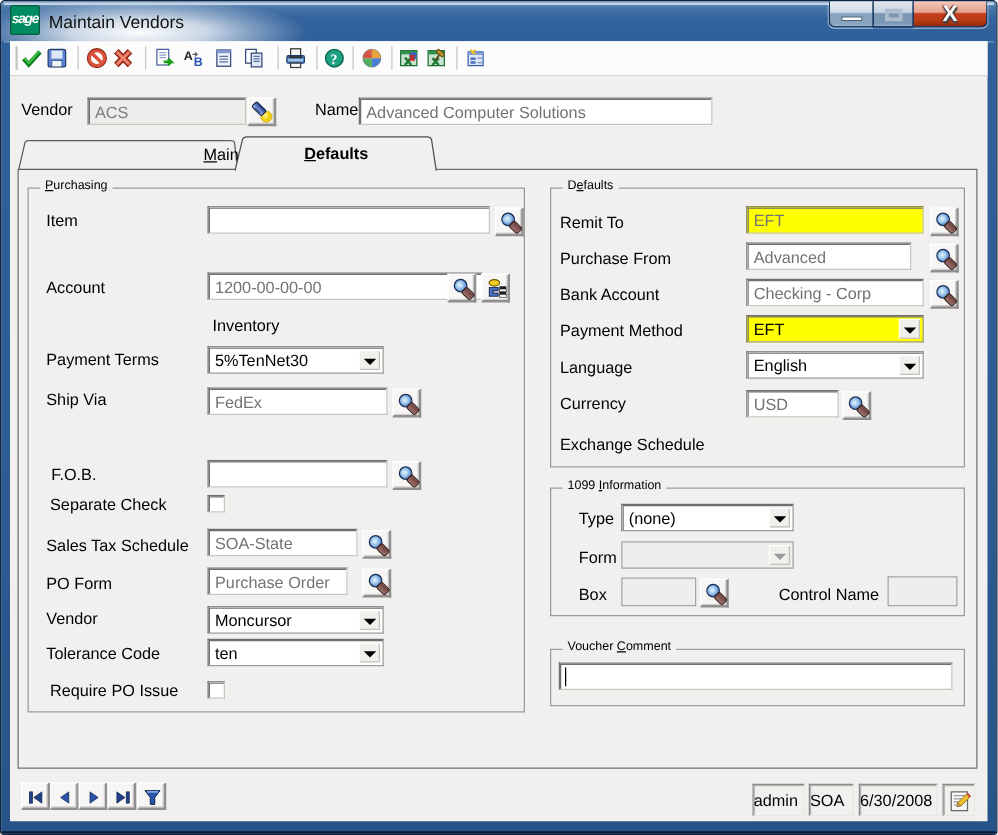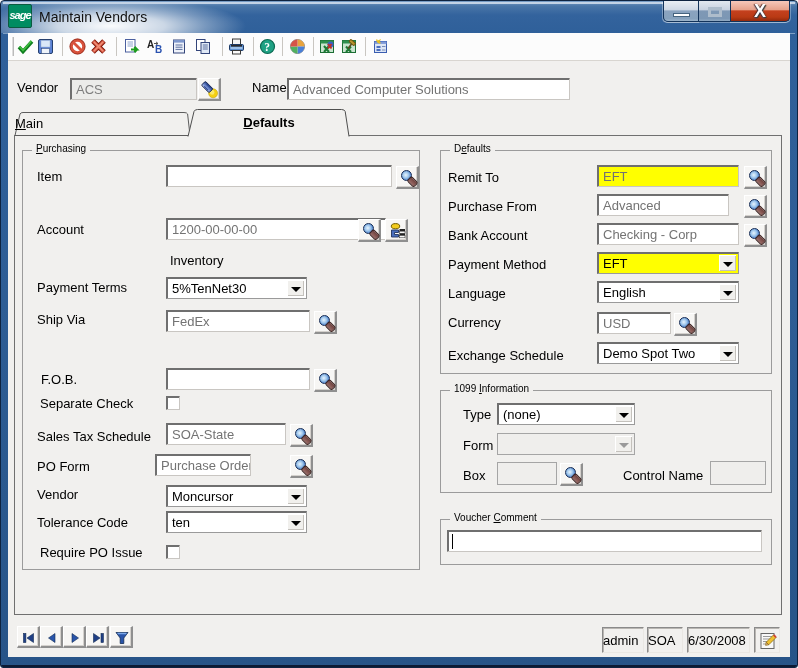--- a/index.html
+++ b/index.html
@@ -181,21 +181,21 @@
         </svg>
       </div>
     <div class="ab lbl" style="left:244px;top:47px">Name</div>
     <div class="ab tb" style="left:279px;top:45px;width:283px;height:22px">Advanced Computer Solutions</div>
 
     <svg class="ab" style="left:6px;top:71px;z-index:3" width="350" height="35">
       <path d="M1 31.5 L6 10 Q6.7 8.5 9 8.5 L170 8.5 Q173 8.5 173.6 10 L176 31.5 Z" fill="#f1f0ee" stroke="#5c5c5c"></path>
       <path d="M174 33.5 L174 31 L180 7.5 Q180.8 5.5 183.5 5.5 L327.5 5.5 Q330.5 5.5 331.2 7.5 L335 31 L335 33.5 Z" fill="#f1f0ee"></path>
       <path d="M174 32.5 L180 7.5 Q180.8 5.5 183.5 5.5 L327.5 5.5 Q330.5 5.5 331.2 7.5 L335 32.5" fill="none" stroke="#4e4e4e"></path>
     </svg>
-    <div class="ab" style="left:7px;top:83px;width:176px;text-align:left;font-size:13px;z-index:4"><u>M</u>ain</div>
+    <div class="ab" style="left:7px;top:83px;width:176px;text-align:right;font-size:13px;z-index:4"><u>M</u>ain</div>
     <div class="ab" style="left:180px;top:82px;width:162px;text-align:center;font-size:13px;font-weight:bold;z-index:4"><u>D</u>efaults</div>
     <div class="ab" id="panel">
 
       <div class="ab grp" style="left:7px;top:14px;width:398px;height:420px">
         <div class="glab"><u>P</u>urchasing</div>
       </div>
       <div class="ab lbl" style="left:22px;top:33px">Item</div>
       <div class="ab tb" style="left:151px;top:29px;width:226px;height:22px"></div>
       <div class="mag magx" style="left:381px;top:30px"></div>
       <div class="ab lbl" style="left:22px;top:86px">Account</div>
@@ -221,21 +221,21 @@
       <div class="mag magx" style="left:299px;top:175px"></div>
       <div class="ab lbl" style="left:26px;top:236px">F.O.B.</div>
       <div class="ab tb" style="left:151px;top:232px;width:144px;height:22px"></div>
       <div class="mag magx" style="left:299px;top:233px"></div>
       <div class="ab lbl" style="left:25px;top:260px">Separate Check</div>
       <div class="ab chk" style="left:151px;top:260px"></div>
       <div class="ab lbl" style="left:22px;top:293px">Sales Tax Schedule</div>
       <div class="ab tb" style="left:151px;top:287px;width:120px;height:22px">SOA-State</div>
       <div class="mag magx" style="left:275px;top:288px"></div>
       <div class="ab lbl" style="left:22px;top:323px">PO Form</div>
-      <div class="ab tb" style="left:140px;top:318px;width:96px;height:22px">Purchase Order</div>
+      <div class="ab tb" style="left:151px;top:318px;width:112px;height:22px">Purchase Order</div>
       <div class="mag magx" style="left:275px;top:319px"></div>
       <div class="ab lbl" style="left:22px;top:351px">Vendor</div>
       <div class="ab dd" style="left:151px;top:349px;width:141px;height:22px">Moncursor<span class="da"></span></div>
       <div class="ab lbl" style="left:22px;top:379px">Tolerance Code</div>
       <div class="ab dd" style="left:151px;top:375px;width:141px;height:22px">ten<span class="da"></span></div>
       <div class="ab lbl" style="left:25px;top:409px">Require PO Issue</div>
       <div class="ab chk" style="left:151px;top:409px"></div>
 
       <div class="ab grp" style="left:425px;top:14px;width:332px;height:224px">
         <div class="glab">D<u>e</u>faults</div>
@@ -250,21 +250,20 @@
       <div class="ab tb" style="left:582px;top:87px;width:142px;height:22px">Checking - Corp</div>
       <div class="mag magx" style="left:729px;top:88px"></div>
       <div class="ab lbl" style="left:433px;top:121px">Payment Method</div>
       <div class="ab dd yel" style="left:582px;top:116px;width:142px;height:22px">EFT<span class="da"></span></div>
       <div class="ab lbl" style="left:433px;top:150px">Language</div>
       <div class="ab dd" style="left:582px;top:145px;width:142px;height:22px">English<span class="da"></span></div>
       <div class="ab lbl" style="left:433px;top:179px">Currency</div>
       <div class="ab tb" style="left:582px;top:176px;width:74px;height:22px">USD</div>
       <div class="mag magx" style="left:659px;top:177px"></div>
       <div class="ab lbl" style="left:433px;top:212px">Exchange Schedule</div>
-      <div class="ab dd" style="left:582px;top:206px;width:142px;height:22px">Demo Spot Two<span class="da"></span></div>
 
       <div class="ab grp" style="left:425px;top:254px;width:332px;height:103px">
         <div class="glab">1099 <u>I</u>nformation</div>
       </div>
       <div class="ab lbl" style="left:448px;top:271px">Type</div>
       <div class="ab dd" style="left:482px;top:267px;width:138px;height:22px">(none)<span class="da"></span></div>
       <div class="ab lbl" style="left:448px;top:302px">Form</div>
       <div class="ab dd dis2" style="left:482px;top:297px;width:138px;height:22px">
           <span class="da gr"></span>
         </div>

